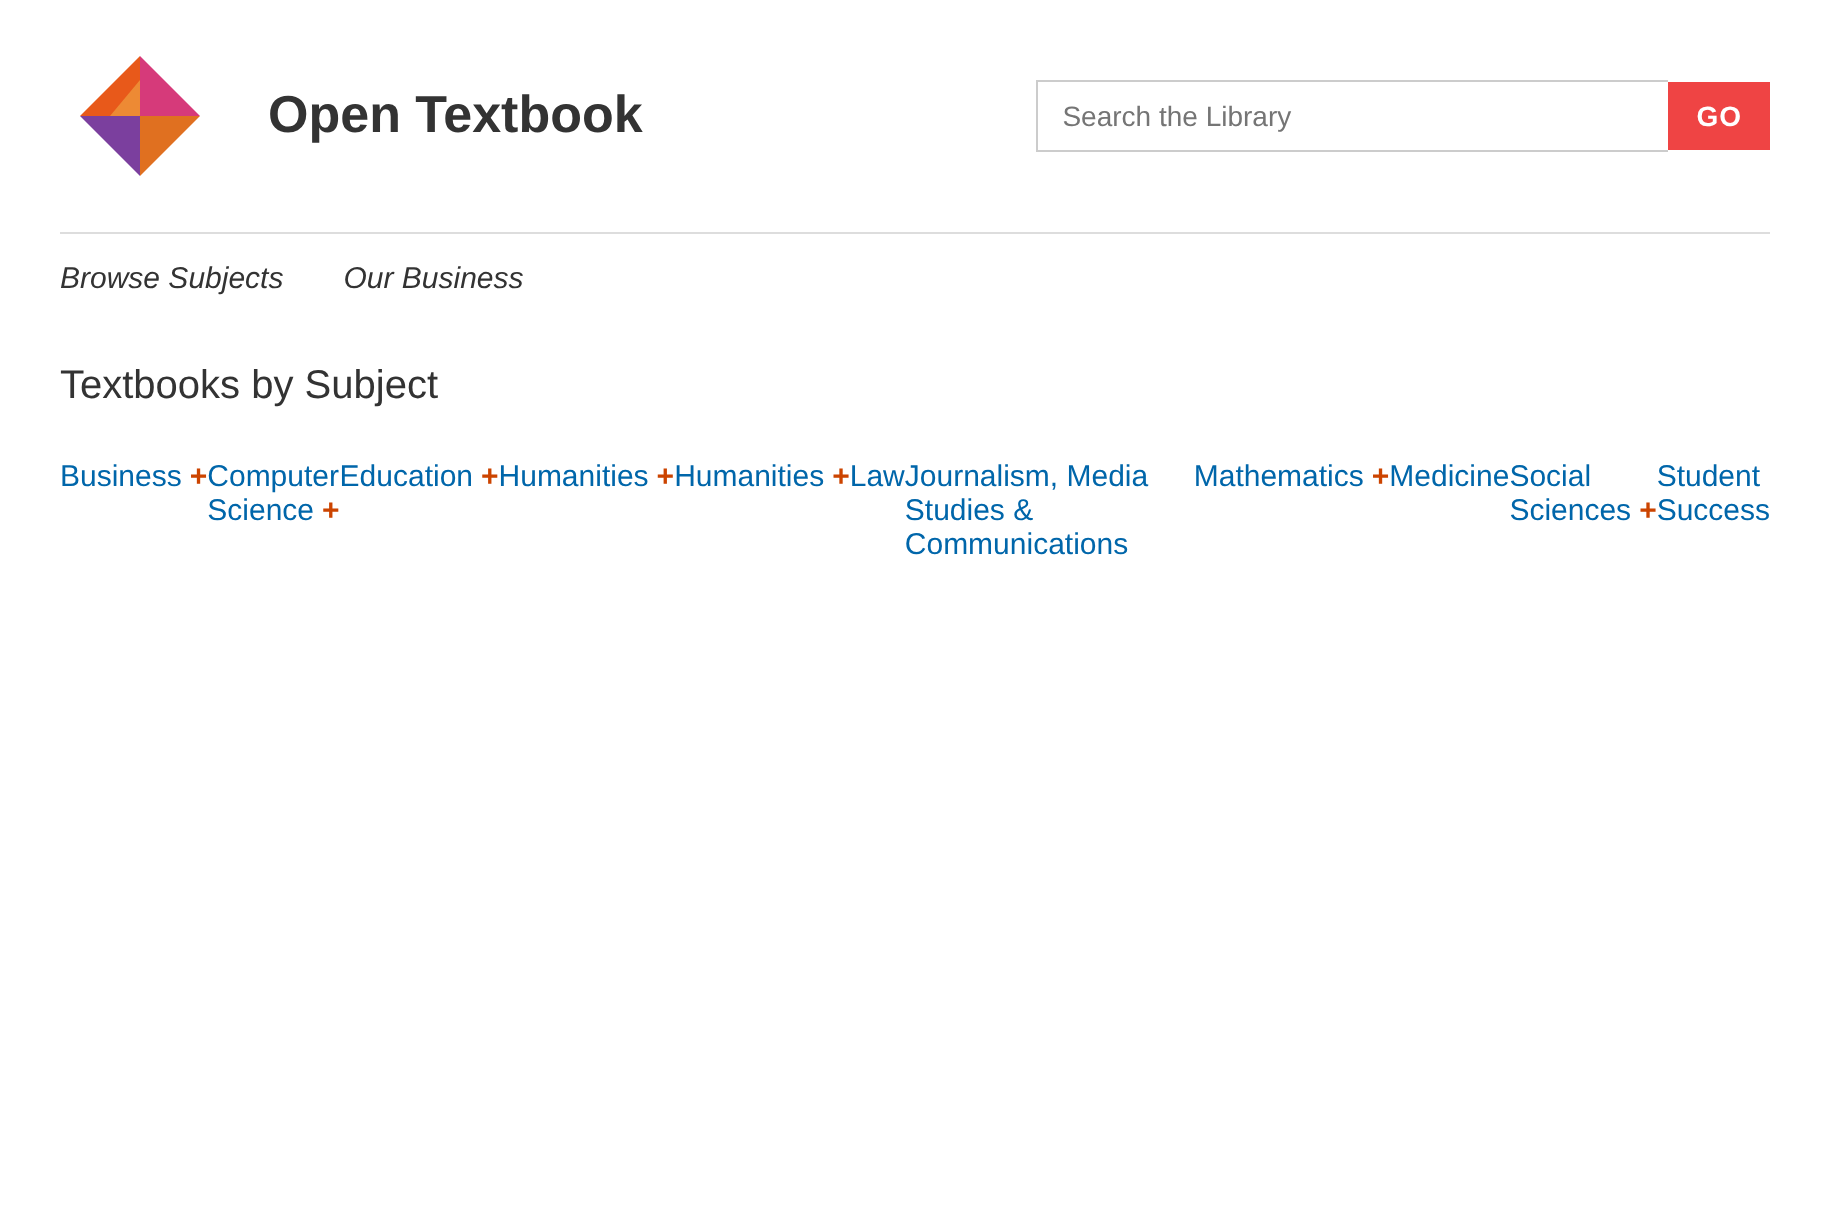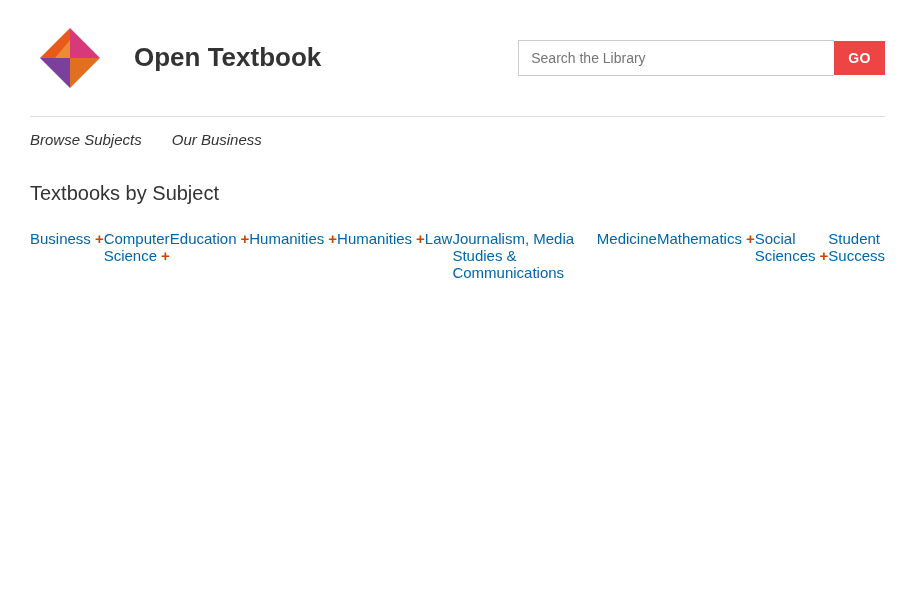--- a/index.html
+++ b/index.html
@@ -201,25 +201,25 @@
 
     <li class="subject-item">
       <a class="subject-link" href="#">Law</a>
     </li>
 
     <li class="subject-item">
       <a class="subject-link" href="#">Journalism, Media Studies &amp; Communications</a>
     </li>
 
     <li class="subject-item">
+      <a class="subject-link" href="#">Mathematics</a><span class="expand-plus">+</span>
+    </li>
+
+    <li class="subject-item">
       <a class="subject-link" href="#">Medicine</a>
-    </li>
-
-    <li class="subject-item">
-      <a class="subject-link" href="#">Mathematics</a><span class="expand-plus">+</span>
     </li>
 
 
     <li class="subject-item">
       <a class="subject-link" href="#">Social Sciences</a><span class="expand-plus">+</span>
     </li>
 
     <li class="subject-item">
       <a class="subject-link" href="#">Student Success</a>
     </li>

